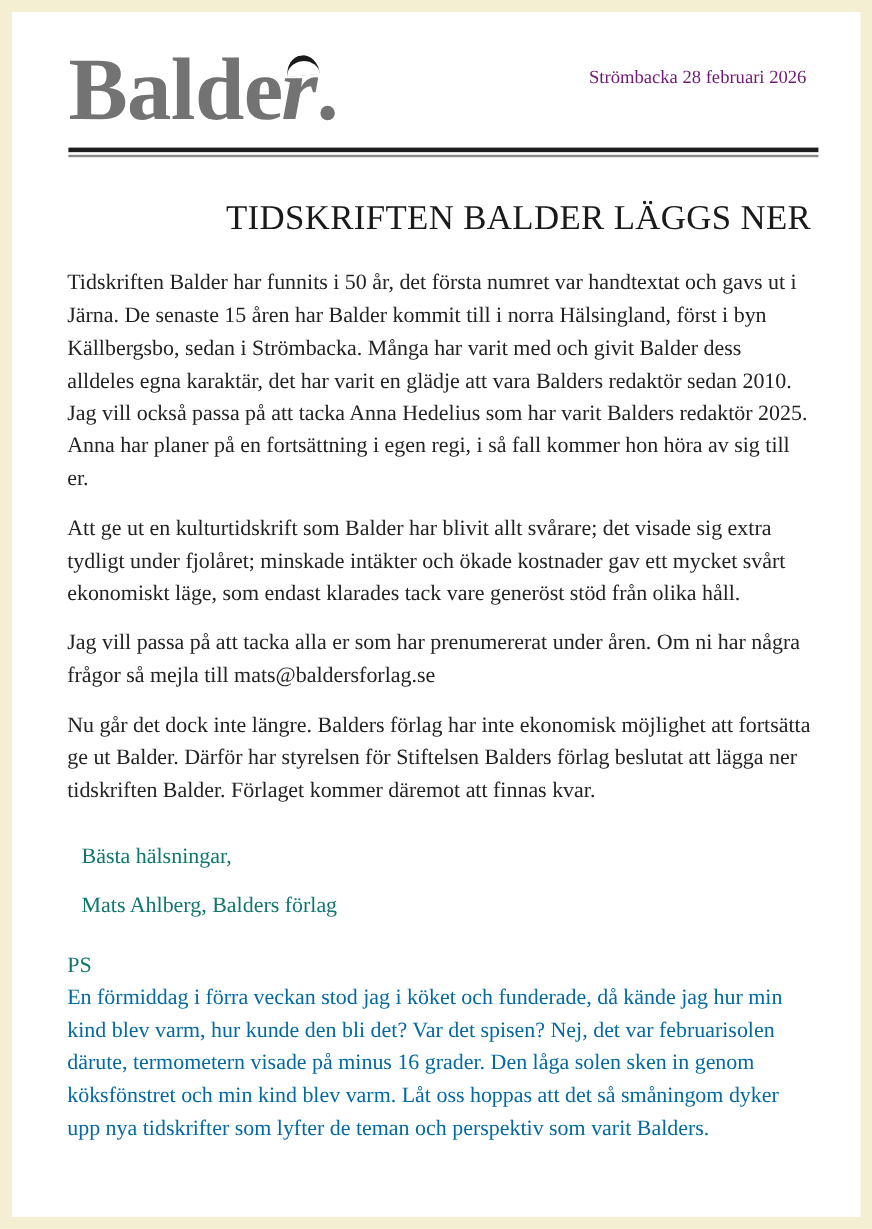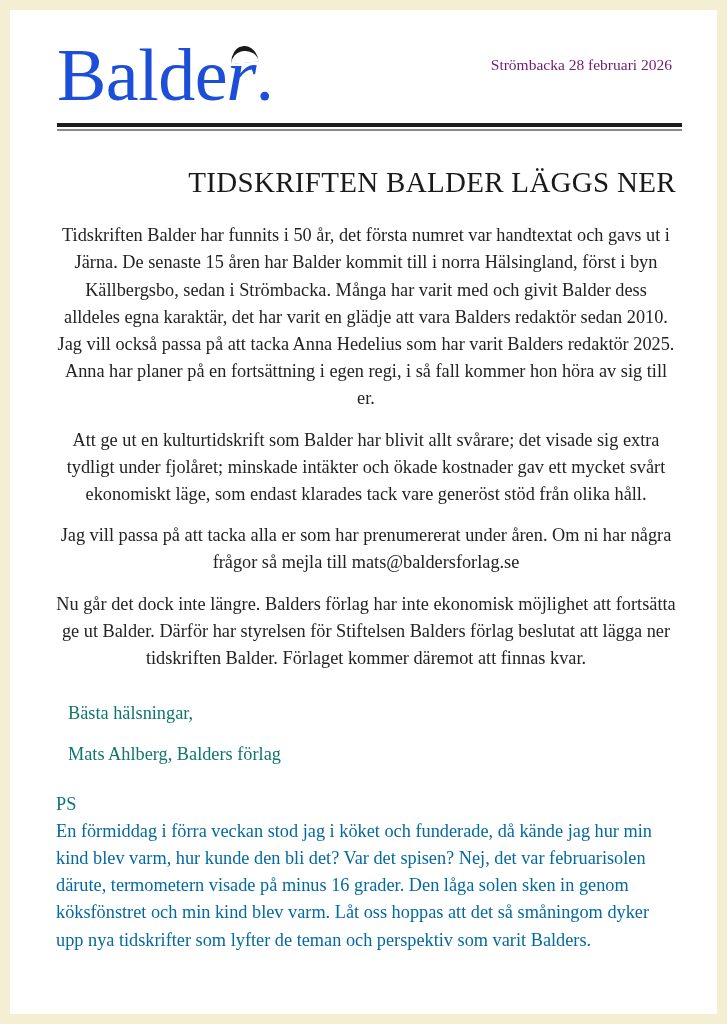--- a/index.html
+++ b/index.html
@@ -36,22 +36,22 @@
   }
 
   .logo {
     position: absolute;
     left: 47px;
     top: 28px;
     font-family: "Liberation Serif", "DejaVu Serif", serif;
     font-size: 74px;
     line-height: 1;
     letter-spacing: -0.5px;
-    color: #1d4ed8;
-    font-weight: 400;
+    color: #737373;
+    font-weight: 700;
     white-space: nowrap;
   }
   .logo .swash {
     display: inline-block;
     position: relative;
     font-style: italic;
     transform: scaleX(1.05);
   }
   .logo .swash::after {
     content: "";
@@ -115,21 +115,20 @@
   .body p,
   .body .line {
     font-size: 18.3px;
     line-height: 27.2px;
     color: #232323;
     margin: 0;
   }
 
   .body p {
     margin-bottom: 14px;
-    text-align: center;
   }
 
   .body .sig-line {
     font-size: 18.3px;
     line-height: 27.2px;
     color: #0f766e;
     margin: 0 0 14px 12px;
   }
 
   .body .ps-block {

